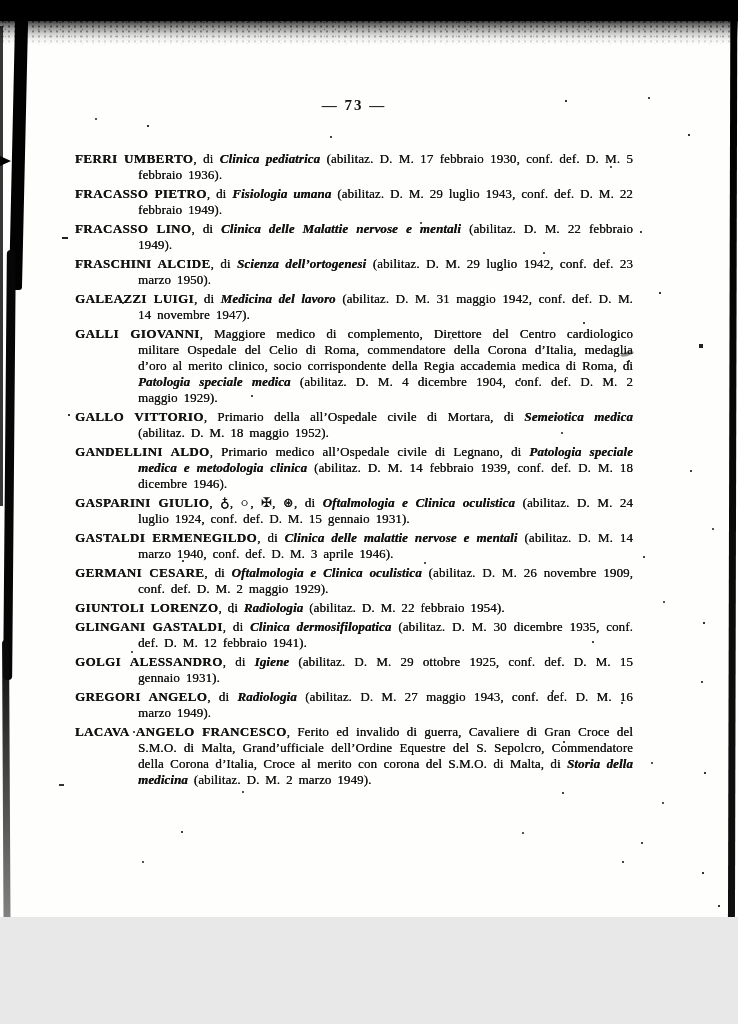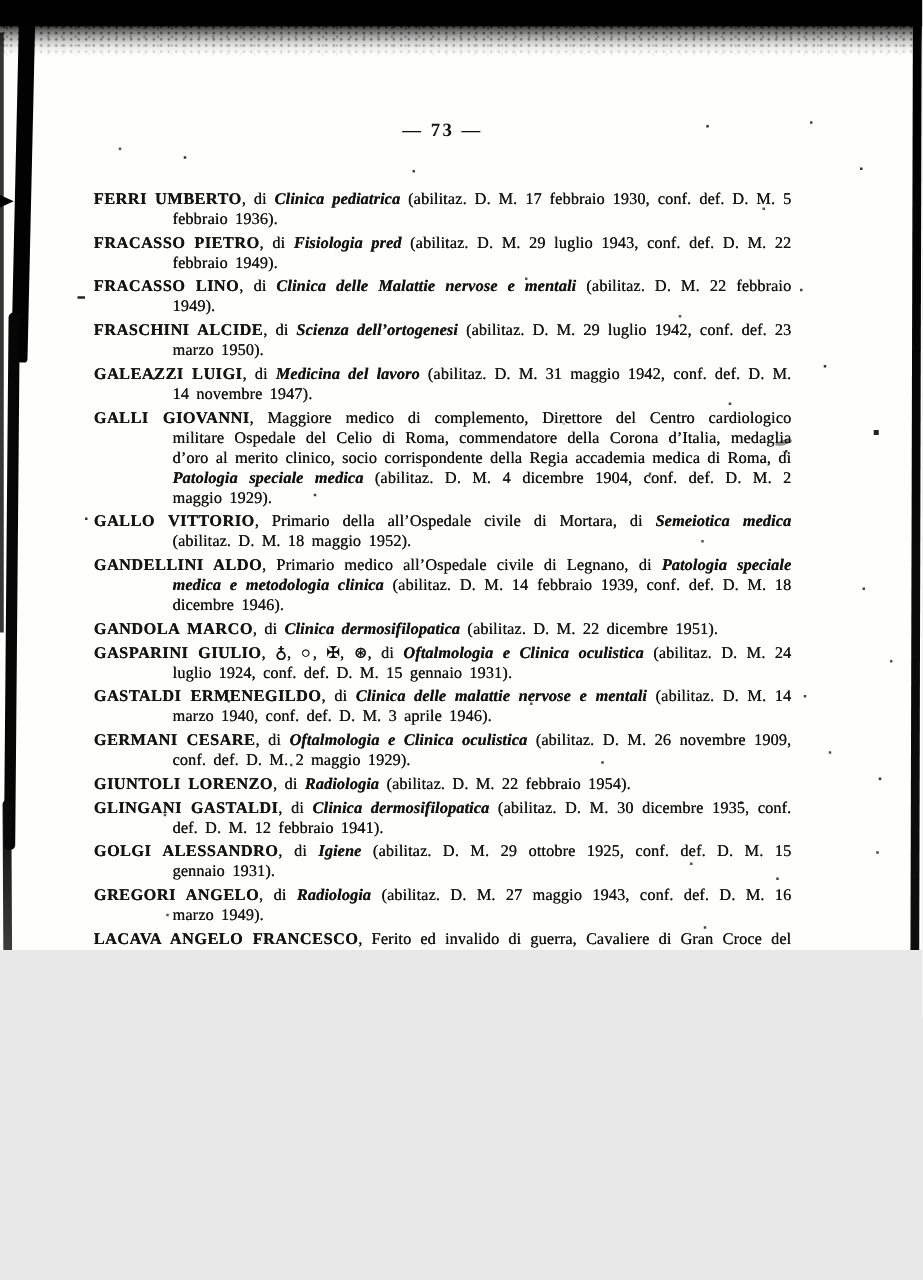--- a/index.html
+++ b/index.html
@@ -1,18 +1,18 @@
 <!DOCTYPE html>
 <html><head>
 <meta charset="utf-8">
 <style>
   html, body { margin: 0; padding: 0; background: #e8e8e8; }
   .scan {
     position: relative;
-    width: 738px; height: 760px;
+    width: 738px; height: 917px;
     background: #fefefd;
     overflow: hidden;
     font-family: "Liberation Serif", "DejaVu Serif", "DejaVu Sans", serif;
     color: #141414;
   }
 
   
   .band-top {
     position: absolute; top: 0; left: 0; right: 0; height: 21px;
     background: #000;
@@ -126,35 +126,34 @@
   <div class="mark-dash-2"></div>
   <div class="mark-smudge"></div>
 
   <div class="content">
     <div class="page-number">— 73 —</div>
     <div class="entries">
 
   <p class="entry"><span class="ename">FERRI UMBERTO</span><span class="epre">, di </span><span class="espec">Clinica pediatrica</span><span class="epost"> (abilitaz. D. M. 17 febbraio 1930, conf. def. D. M. 5 febbraio 1936).</span></p>
 
 
-  <p class="entry"><span class="ename">FRACASSO PIETRO</span><span class="epre">, di </span><span class="espec">Fisiologia pred</span><span class="epost"> (abilitaz. D. M. 29 luglio 1943, conf. def. D. M. 22 febbraio 1949).</span></p>
+  <p class="entry"><span class="ename">FRACASSO PIETRO</span><span class="epre">, di </span><span class="espec">Fisiologia umana</span><span class="epost"> (abilitaz. D. M. 29 luglio 1943, conf. def. D. M. 22 febbraio 1949).</span></p>
 
   <p class="entry"><span class="ename">FRACASSO LINO</span><span class="epre">, di </span><span class="espec">Clinica delle Malattie nervose e mentali</span><span class="epost"> (abilitaz. D. M. 22 febbraio 1949).</span></p>
 
   <p class="entry"><span class="ename">FRASCHINI ALCIDE</span><span class="epre">, di </span><span class="espec">Scienza dell’ortogenesi</span><span class="epost"> (abilitaz. D. M. 29 luglio 1942, conf. def. 23 marzo 1950).</span></p>
 
   <p class="entry"><span class="ename">GALEAZZI LUIGI</span><span class="epre">, di </span><span class="espec">Medicina del lavoro</span><span class="epost"> (abilitaz. D. M. 31 maggio 1942, conf. def. D. M. 14 novembre 1947).</span></p>
 
   <p class="entry"><span class="ename">GALLI GIOVANNI</span><span class="epre">, Maggiore medico di complemento, Direttore del Centro cardiologico militare Ospedale del Celio di Roma, commendatore della Corona d’Italia, medaglia d’oro al merito clinico, socio corrispondente della Regia accademia medica di Roma, di </span><span class="espec">Patologia speciale medica</span><span class="epost"> (abilitaz. D. M. 4 dicembre 1904, conf. def. D. M. 2 maggio 1929).</span></p>
 
   <p class="entry"><span class="ename">GALLO VITTORIO</span><span class="epre">, Primario della all’Ospedale civile di Mortara, di </span><span class="espec">Semeiotica medica</span><span class="epost"> (abilitaz. D. M. 18 maggio 1952).</span></p>
 
   <p class="entry"><span class="ename">GANDELLINI ALDO</span><span class="epre">, Primario medico all’Ospedale civile di Legnano, di </span><span class="espec">Patologia speciale medica e metodologia clinica</span><span class="epost"> (abilitaz. D. M. 14 febbraio 1939, conf. def. D. M. 18 dicembre 1946).</span></p>
 
-  <p class="entry"><span class="ename">GANDOLA MARCO</span><span class="epre">, di </span><span class="espec">Clinica dermosifilopatica</span><span class="epost"> (abilitaz. D. M. 22 dicembre 1951).</span></p>
 
   <p class="entry"><span class="ename">GASPARINI GIULIO</span><span class="epre">, ♁, ○, ✠, ⊛, di </span><span class="espec">Oftalmologia e Clinica oculistica</span><span class="epost"> (abilitaz. D. M. 24 luglio 1924, conf. def. D. M. 15 gennaio 1931).</span></p>
 
   <p class="entry"><span class="ename">GASTALDI ERMENEGILDO</span><span class="epre">, di </span><span class="espec">Clinica delle malattie nervose e mentali</span><span class="epost"> (abilitaz. D. M. 14 marzo 1940, conf. def. D. M. 3 aprile 1946).</span></p>
 
   <p class="entry"><span class="ename">GERMANI CESARE</span><span class="epre">, di </span><span class="espec">Oftalmologia e Clinica oculistica</span><span class="epost"> (abilitaz. D. M. 26 novembre 1909, conf. def. D. M. 2 maggio 1929).</span></p>
 
   <p class="entry"><span class="ename">GIUNTOLI LORENZO</span><span class="epre">, di </span><span class="espec">Radiologia</span><span class="epost"> (abilitaz. D. M. 22 febbraio 1954).</span></p>
 
   <p class="entry"><span class="ename">GLINGANI GASTALDI</span><span class="epre">, di </span><span class="espec">Clinica dermosifilopatica</span><span class="epost"> (abilitaz. D. M. 30 dicembre 1935, conf. def. D. M. 12 febbraio 1941).</span></p>

